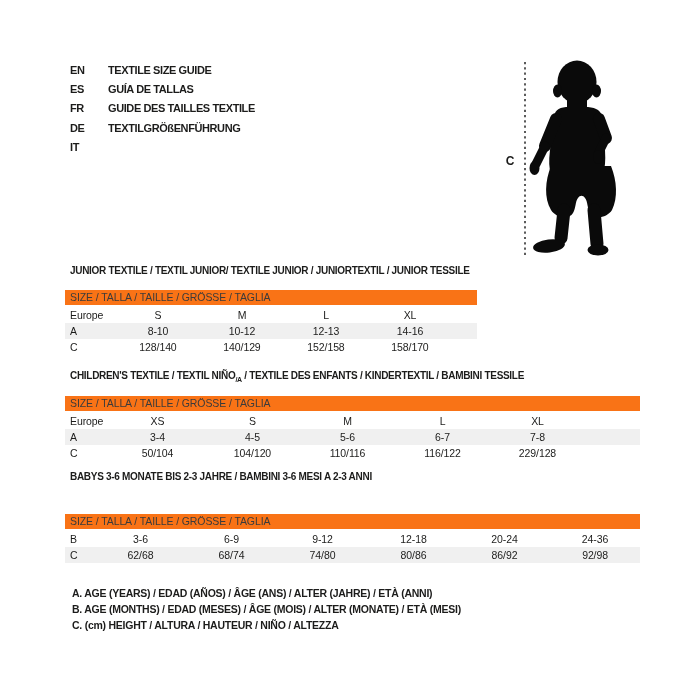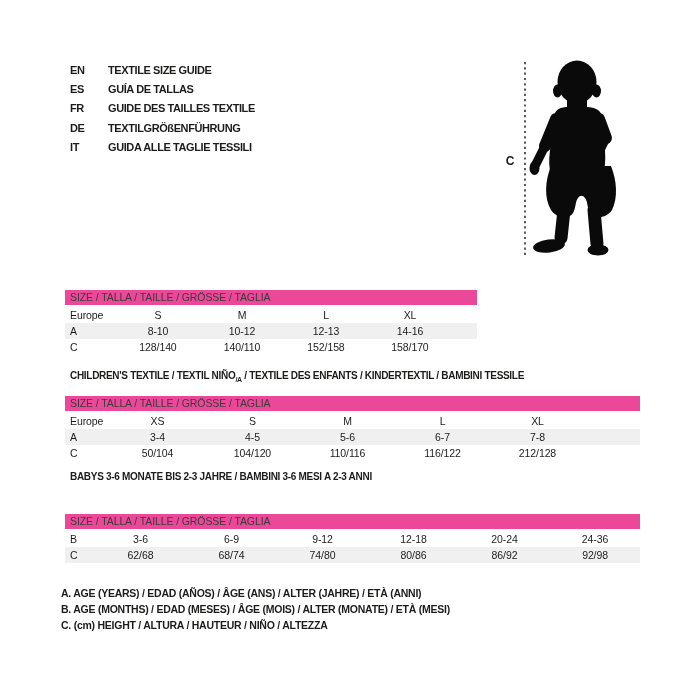--- a/index.html
+++ b/index.html
@@ -20,30 +20,30 @@
   .height-label { position:absolute; left:501px; top:154px; width:18px;
     text-align:center; font-size:12px; font-weight:bold; }
 
   
   .section-title { position:absolute; left:70px; font-size:10px; font-weight:bold;
     letter-spacing:-0.3px; line-height:13.5px; white-space:nowrap; }
   .section-title sub { font-size:7px; }
 
   table.size-table { position:absolute; left:65px; border-collapse:collapse;
     table-layout:fixed; font-size:10.5px; letter-spacing:-0.1px; color:#1c1c1b; }
-  table.size-table th.bar { background:#ec4899; color:#3b3b3b; font-weight:normal;
+  table.size-table th.bar { background:#f97316; color:#3b3b3b; font-weight:normal;
     text-align:left; height:15px; line-height:15px; padding:0 0 0 5px;
     font-size:10.5px; border-bottom:2px solid #ffffff; white-space:nowrap; }
   table.size-table td { height:16px; line-height:16px; text-align:center;
     padding:0; white-space:nowrap; }
   table.size-table td.lbl { text-align:left; padding-left:5px;margin-left:20px; }
   table.size-table tr.alt td { background:#f0f0f0; }
 
   
-  .footnotes { position:absolute; left:61px; top:586px; }
+  .footnotes { position:absolute; left:72px; top:586px; }
   .footnote-line { font-size:10.5px; font-weight:bold; letter-spacing:-0.25px;
     line-height:15.8px; white-space:nowrap; }
 </style>
 </head>
 <body>
 
 <div class="page">
 
   <div class="lang-block">
     <div class="lang-row">
@@ -57,21 +57,20 @@
     <div class="lang-row">
       <span class="lang-code">FR</span>
       <span class="lang-text">GUIDE DES TAILLES TEXTILE</span>
     </div>
     <div class="lang-row">
       <span class="lang-code">DE</span>
       <span class="lang-text">TEXTILGRÖßENFÜHRUNG</span>
     </div>
     <div class="lang-row">
       <span class="lang-code">IT</span>
-      <span class="lang-text">GUIDA ALLE TAGLIE TESSILI</span>
     </div>
   </div>
 
   <span class="height-label">C</span>
   <svg class="figure-svg" width="170" height="220" viewBox="0 0 170 220">
     <line x1="7" y1="12" x2="7" y2="208" stroke="#4a4a4a" stroke-width="1.8" stroke-dasharray="2.2 3.1"></line>
     <g fill="#0a0a0a">
       <ellipse cx="59" cy="32" rx="19.5" ry="21.5"></ellipse>
       <ellipse cx="39.5" cy="41" rx="4.5" ry="6.5"></ellipse>
       <ellipse cx="78.5" cy="41" rx="4.5" ry="6.5"></ellipse>
@@ -84,20 +83,21 @@
       <line x1="88" y1="88" x2="81" y2="102" stroke="#0a0a0a" stroke-width="9" stroke-linecap="round"></line>
       <ellipse cx="80" cy="107" rx="5" ry="7"></ellipse>
       <path d="M33,116 C27,131 26,148 33,160 C38,168 51,170 55,163 C58,158 57,152 60,148 C62,145 65,145 67,148 C70,152 69,158 72,163 C76,170 89,168 94,160 C100,148 99,131 93,116 Z"></path>
       <line x1="46" y1="160" x2="43" y2="188" stroke="#0a0a0a" stroke-width="13" stroke-linecap="round"></line>
       <line x1="76" y1="160" x2="79" y2="194" stroke="#0a0a0a" stroke-width="13" stroke-linecap="round"></line>
       <ellipse cx="31" cy="196" rx="16" ry="6.5" transform="rotate(-7 31 196)"></ellipse>
       <ellipse cx="80" cy="200" rx="10.5" ry="5.5"></ellipse>
     </g>
   </svg>
 
+  <div class="section-title" style="top:264px">JUNIOR TEXTILE / TEXTIL JUNIOR/ TEXTILE JUNIOR / JUNIORTEXTIL / JUNIOR TESSILE</div>
   <table class="size-table" style="top:290px; width:412px">
     <colgroup>
       <col style="width:51px">
         <col style="width:84px">
         <col style="width:84px">
       <col style="width:84px">
         <col style="width:84px">
         <col style="width:25px">
     </colgroup>
     <thead>
@@ -118,21 +118,21 @@
         <td class="lbl">A</td>
         <td>8-10</td>
         <td>10-12</td>
         <td>12-13</td>
         <td>14-16</td>
         <td></td>
       </tr>
       <tr>
         <td class="lbl">C</td>
         <td>128/140</td>
-        <td>140/110</td>
+        <td>140/129</td>
         <td>152/158</td>
         <td>158/170</td>
         <td></td>
       </tr>
     </tbody>
   </table>
 
   <div class="section-title" style="top:369px"><span>CHILDREN'S TEXTILE / TEXTIL NIÑO</span><sub>/A</sub><span> / TEXTILE DES ENFANTS / KINDERTEXTIL / BAMBINI TESSILE</span></div>
   <table class="size-table" style="top:396px; width:575px">
     <colgroup>
@@ -167,21 +167,21 @@
         <td>6-7</td>
         <td>7-8</td>
         <td></td>
       </tr>
       <tr>
         <td class="lbl">C</td>
         <td>50/104</td>
         <td>104/120</td>
         <td>110/116</td>
         <td>116/122</td>
-        <td>212/128</td>
+        <td>229/128</td>
         <td></td>
       </tr>
     </tbody>
   </table>
 
   <div class="section-title" style="top:470px">
     <div>BABYS 3-6 MONATE BIS 2-3 JAHRE / BAMBINI 3-6 MESI A 2-3 ANNI</div>
   </div>
   <table class="size-table" style="top:514px; width:575px">
     <colgroup>

